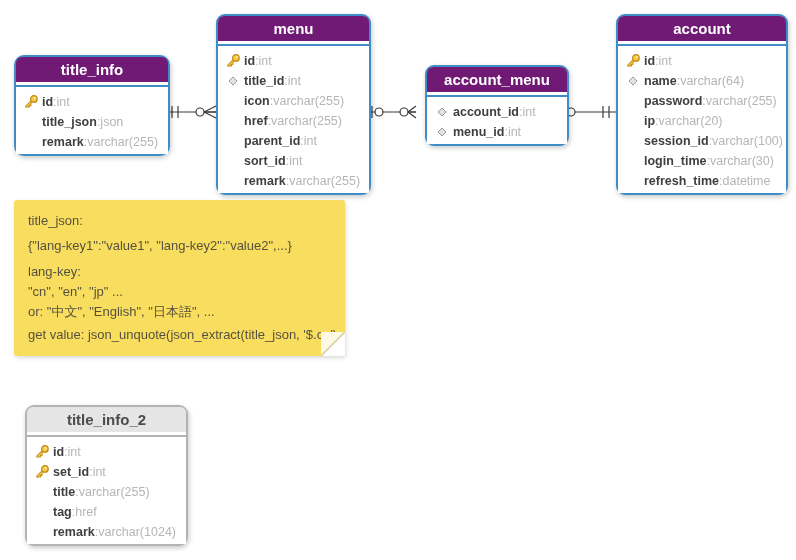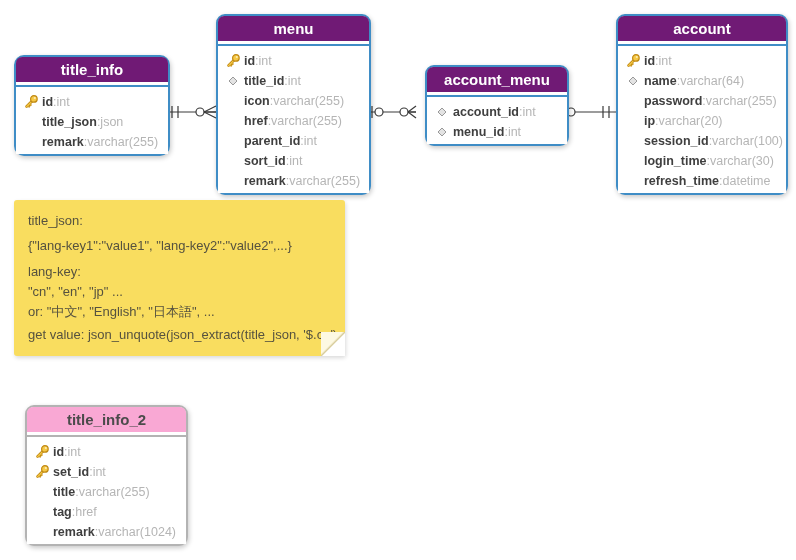--- a/index.html
+++ b/index.html
@@ -6,21 +6,21 @@
   #canvas{position:relative;width:796px;height:560px;background:#ffffff;
     font-family:"Liberation Sans",sans-serif;overflow:hidden;}
   #connector-layer{position:absolute;left:0;top:0;width:796px;height:560px;}
 
   
   .tbl{position:absolute;border:2px solid #3f8dc6;border-radius:9px;background:#fff;
        box-shadow:1px 2px 5px rgba(0,0,0,.22);}
   .tbl.gray{border-color:#b3b3b3;}
   .tbl-header{height:25px;line-height:25px;text-align:center;font-size:15px;font-weight:bold;
        background:#701a75;color:#ffffff;border-radius:6px 6px 0 0;}
-  .tbl.gray .tbl-header{background:#f9a8d4;color:#4b4b4b;}
+  .tbl.gray .tbl-header{background:#e5e5e5;color:#4b4b4b;}
   .tbl-body{margin-top:3px;border-top:2px solid #3f8dc6;padding:2px 0 5px 0;background:#fff;}
   .tbl.gray .tbl-body{border-top-color:#b3b3b3;}
   .tbl-row{display:flex;align-items:flex-end;height:20px;padding:0 8px 0 7px;white-space:nowrap;}
   .fld-icon{width:16px;height:15px;flex:0 0 16px;display:flex;align-items:center;
        justify-content:center;margin-right:3px;}
   .fld-name{font-size:12.5px;font-weight:bold;color:#3f3f3f;}
   .fld-type{font-size:12.5px;color:#b5b5b5;}
 
   
   #note{position:absolute;background:#f9dd5f;border-radius:3px;

